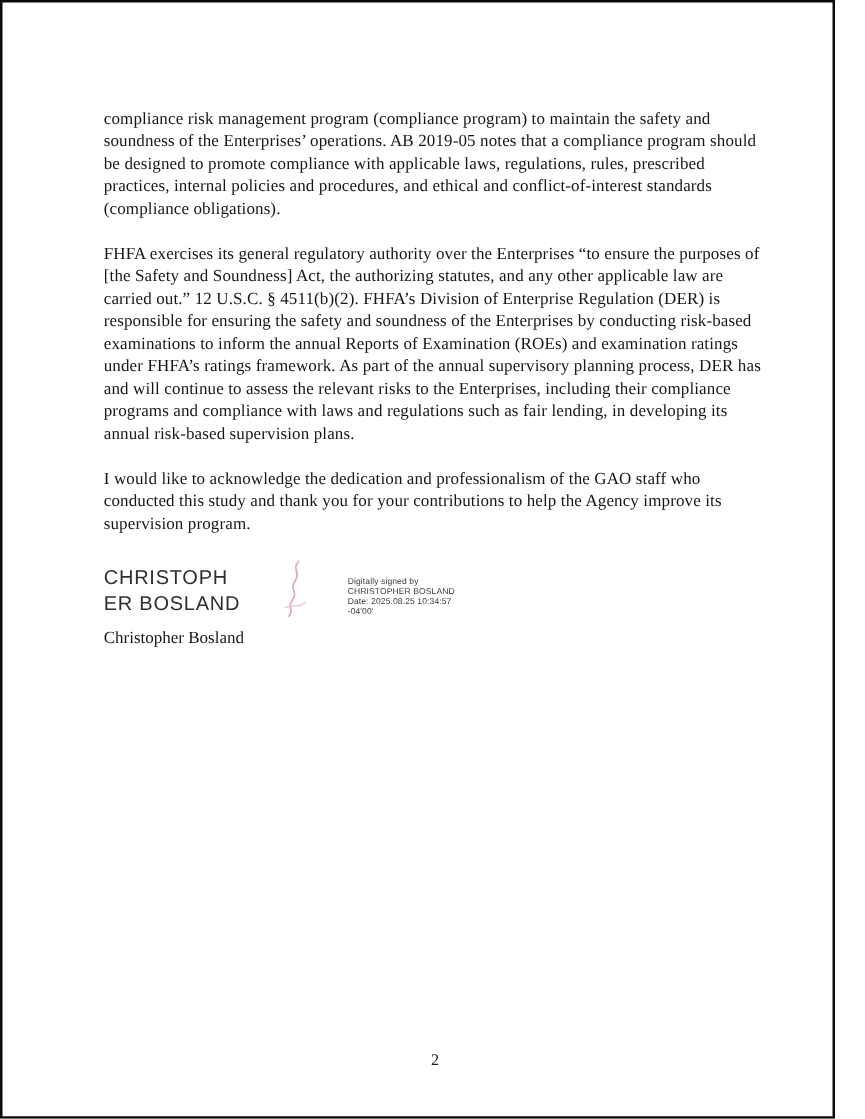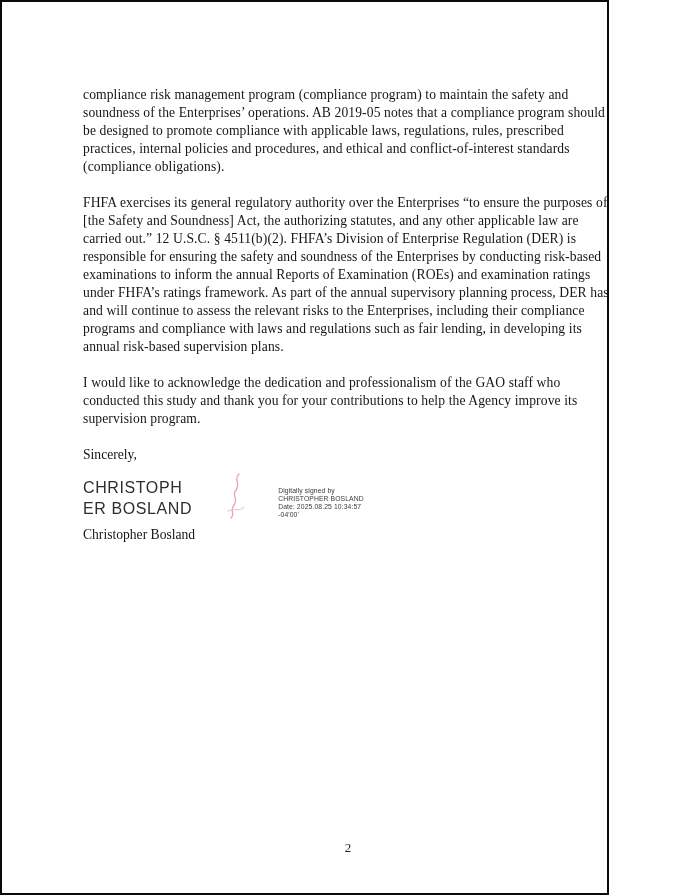--- a/index.html
+++ b/index.html
@@ -9,21 +9,21 @@
     background: #ffffff;
     position: relative;
     font-family: "Liberation Serif", serif;
     color: #161616;
     box-sizing: border-box;
     overflow: hidden;
   }
   .page {
     position: absolute;
     left: 0; top: 0;
-    width: 609px;
+    width: 668px;
     height: 895px;
     box-sizing: border-box;
     border: 2px solid #0a0a0a;
     background: #ffffff;
   }
   .content {
     position: absolute;
     left: 81px;
     top: 84px;
     width: 531px;
@@ -93,21 +93,20 @@
 <div class="page">
   <div class="content">
 
     <p class="para">compliance risk management program (compliance program) to maintain the safety and soundness of the Enterprises’ operations. AB 2019-05 notes that a compliance program should be designed to promote compliance with applicable laws, regulations, rules, prescribed practices, internal policies and procedures, and ethical and conflict-of-interest standards (compliance obligations).</p>
 
     <p class="para">FHFA exercises its general regulatory authority over the Enterprises “to ensure the purposes of [the Safety and Soundness] Act, the authorizing statutes, and any other applicable law are carried out.” 12 U.S.C. § 4511(b)(2). FHFA’s Division of Enterprise Regulation (DER) is responsible for ensuring the safety and soundness of the Enterprises by conducting risk-based examinations to inform the annual Reports of Examination (ROEs) and examination ratings under FHFA’s ratings framework. As part of the annual supervisory planning process, DER has and will continue to assess the relevant risks to the Enterprises, including their compliance programs and compliance with laws and regulations such as fair lending, in developing its annual risk-based supervision plans.</p>
 
     <p class="para">I would like to acknowledge the dedication and professionalism of the GAO staff who conducted this study and thank you for your contributions to help the Agency improve its supervision program.</p>
 
 
-    <p class="closing">Sincerely,</p>
 
     <div class="stamp">
       <div class="stamp-name"><span>CHRISTOPH</span><br><span>ER BOSLAND</span></div>
       <svg class="stamp-squiggle" viewBox="0 0 26 48" xmlns="http://www.w3.org/2000/svg">
         <path d="M17,3 C11,9 19,12 14,19 C9,26 17,27 12,34 C7,41 14,42 9,47" fill="none" stroke="#e4aab4" stroke-width="1.4" stroke-linecap="round"></path>
         <path d="M6,40 C12,37 18,41 22,36" fill="none" stroke="#eec3ca" stroke-width="1.1" stroke-linecap="round"></path>
       </svg>
       <div class="stamp-details">
         <div>Digitally signed by</div>
         <div>CHRISTOPHER BOSLAND</div>

